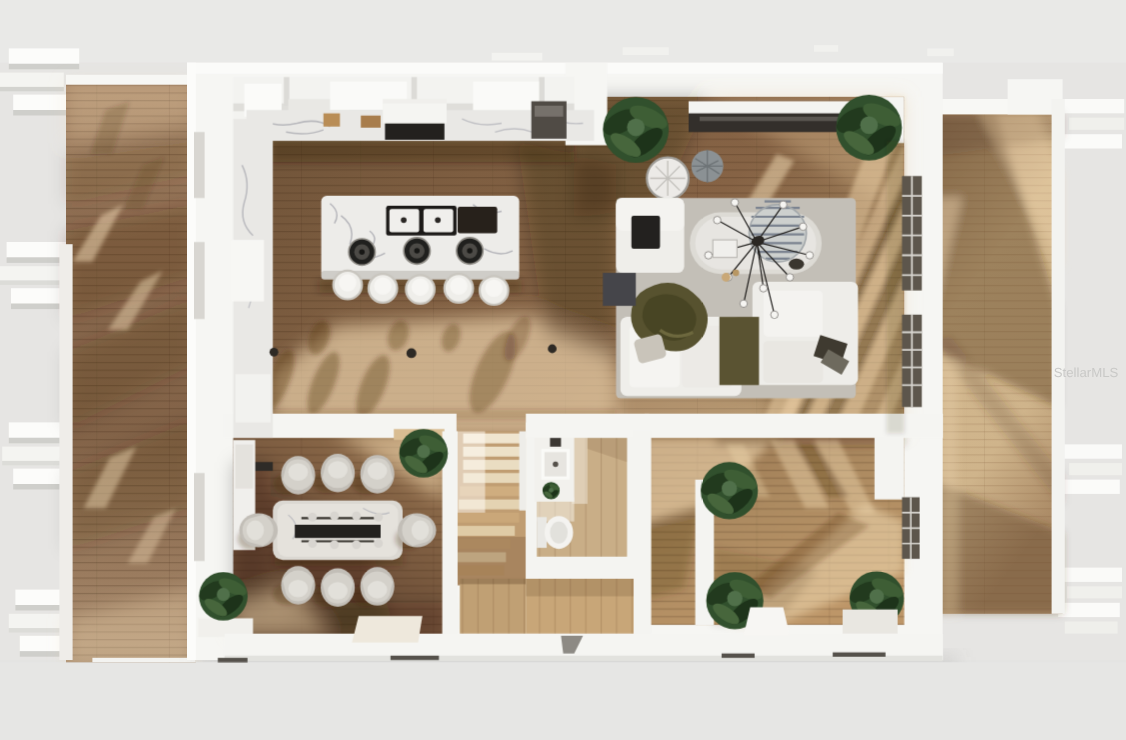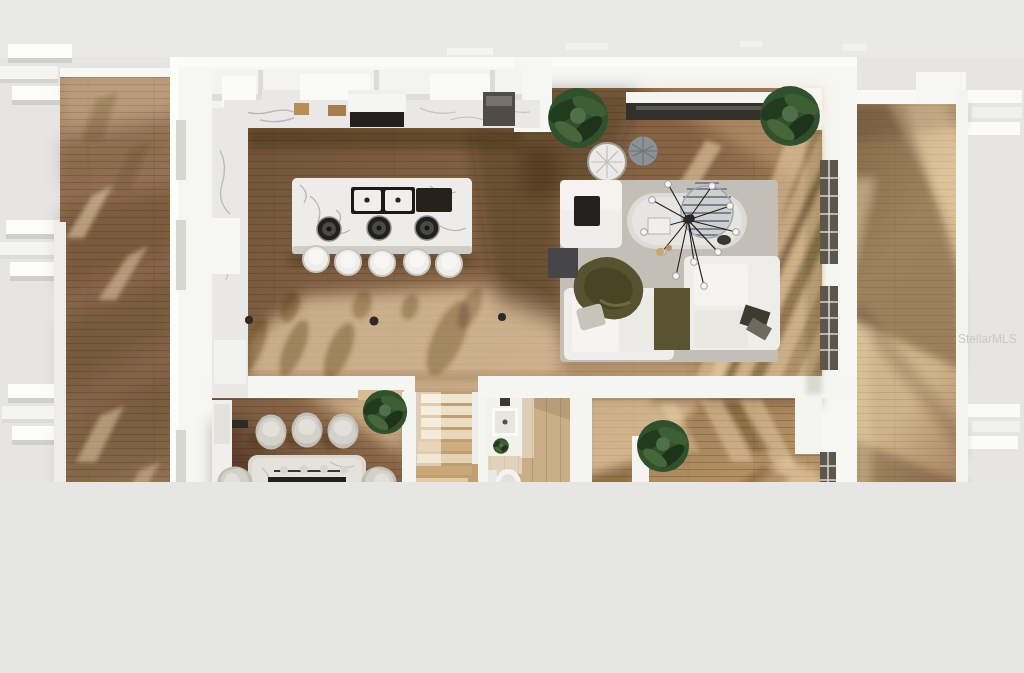--- a/index.html
+++ b/index.html
@@ -1,16 +1,16 @@
 <!DOCTYPE html>
 <html><head>
 <meta charset="utf-8">
 <style>
 html,body{margin:0;padding:0;background:#e6e6e4;font-family:"Liberation Sans",sans-serif}
-#stage{position:relative;width:1024px;height:482px;overflow:hidden}
+#stage{position:relative;width:1024px;height:602px;overflow:hidden}
 </style>
 </head>
 <body>
 <div id="stage">
 <svg width="1024" height="673" viewBox="0 0 1024 673" xmlns="http://www.w3.org/2000/svg">
 <defs>
 <filter id="b2" x="-30%" y="-30%" width="160%" height="160%">
           <feGaussianBlur stdDeviation="2"></feGaussianBlur>
         </filter>
 <filter id="b4" x="-30%" y="-30%" width="160%" height="160%">

